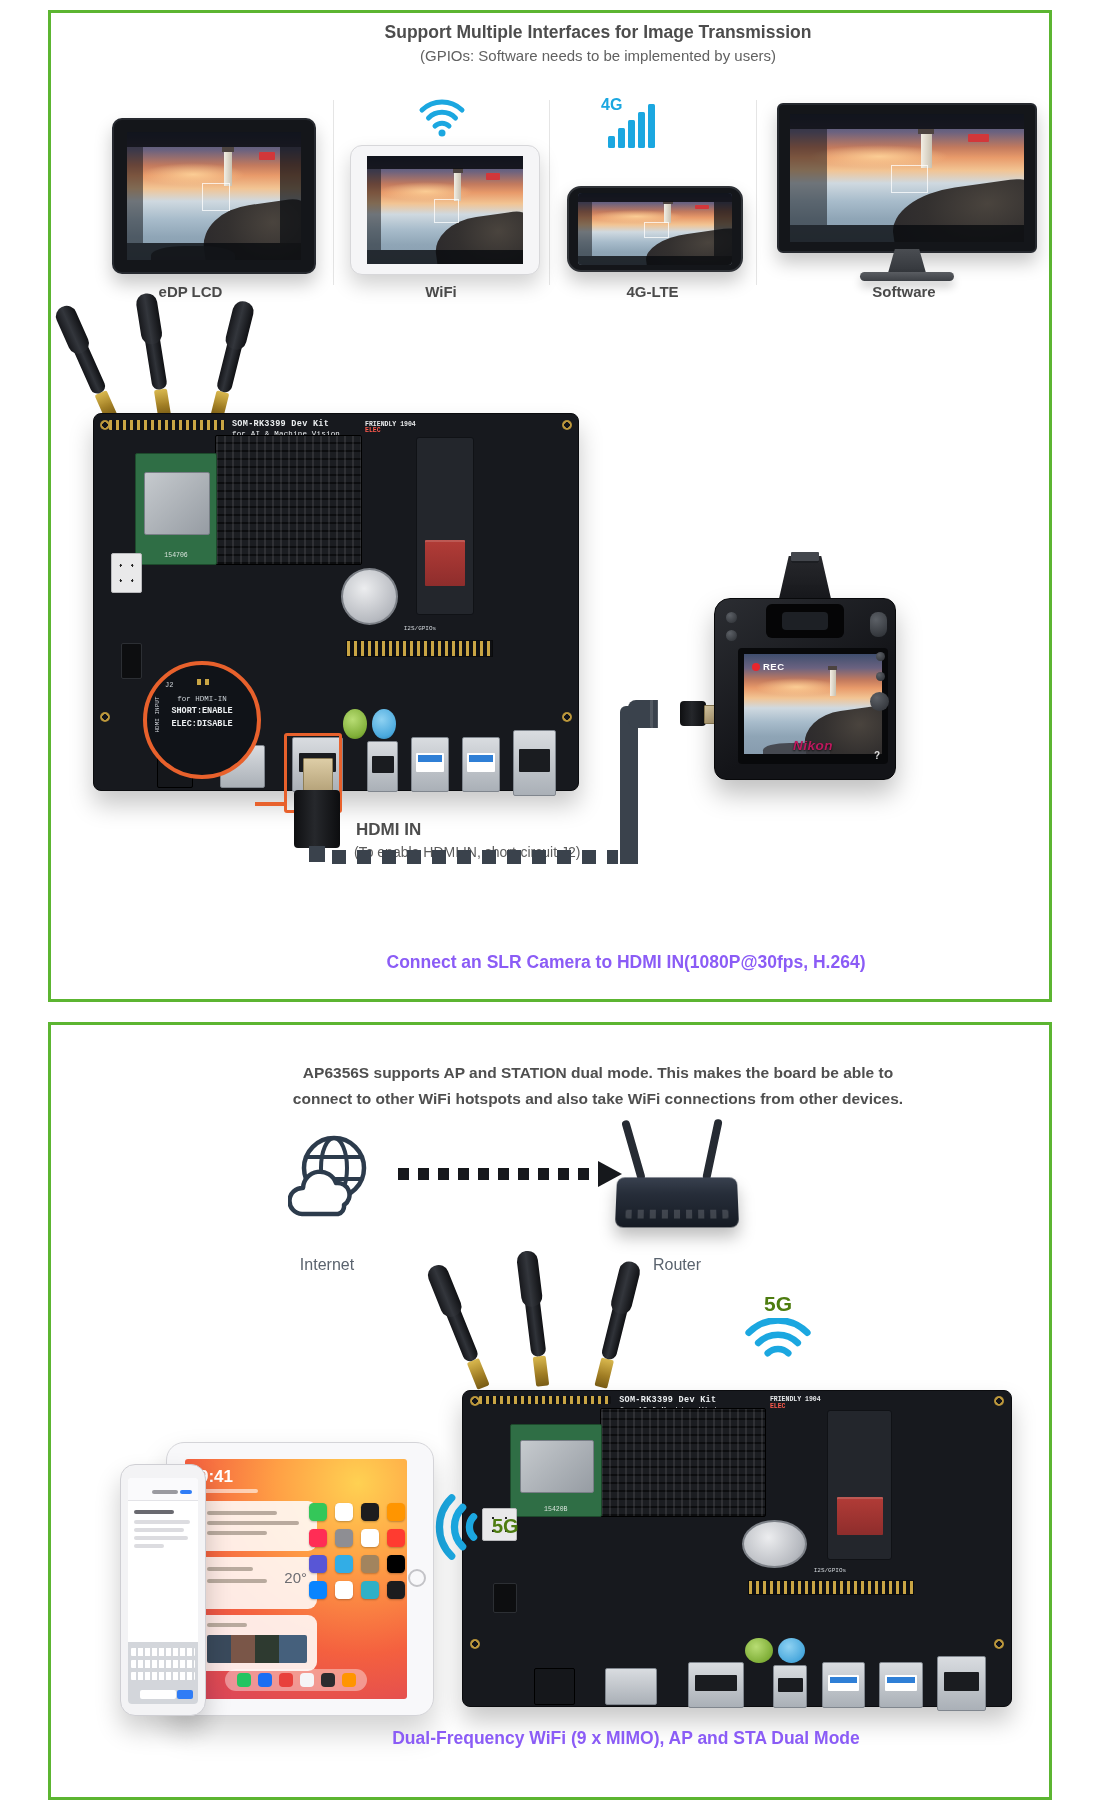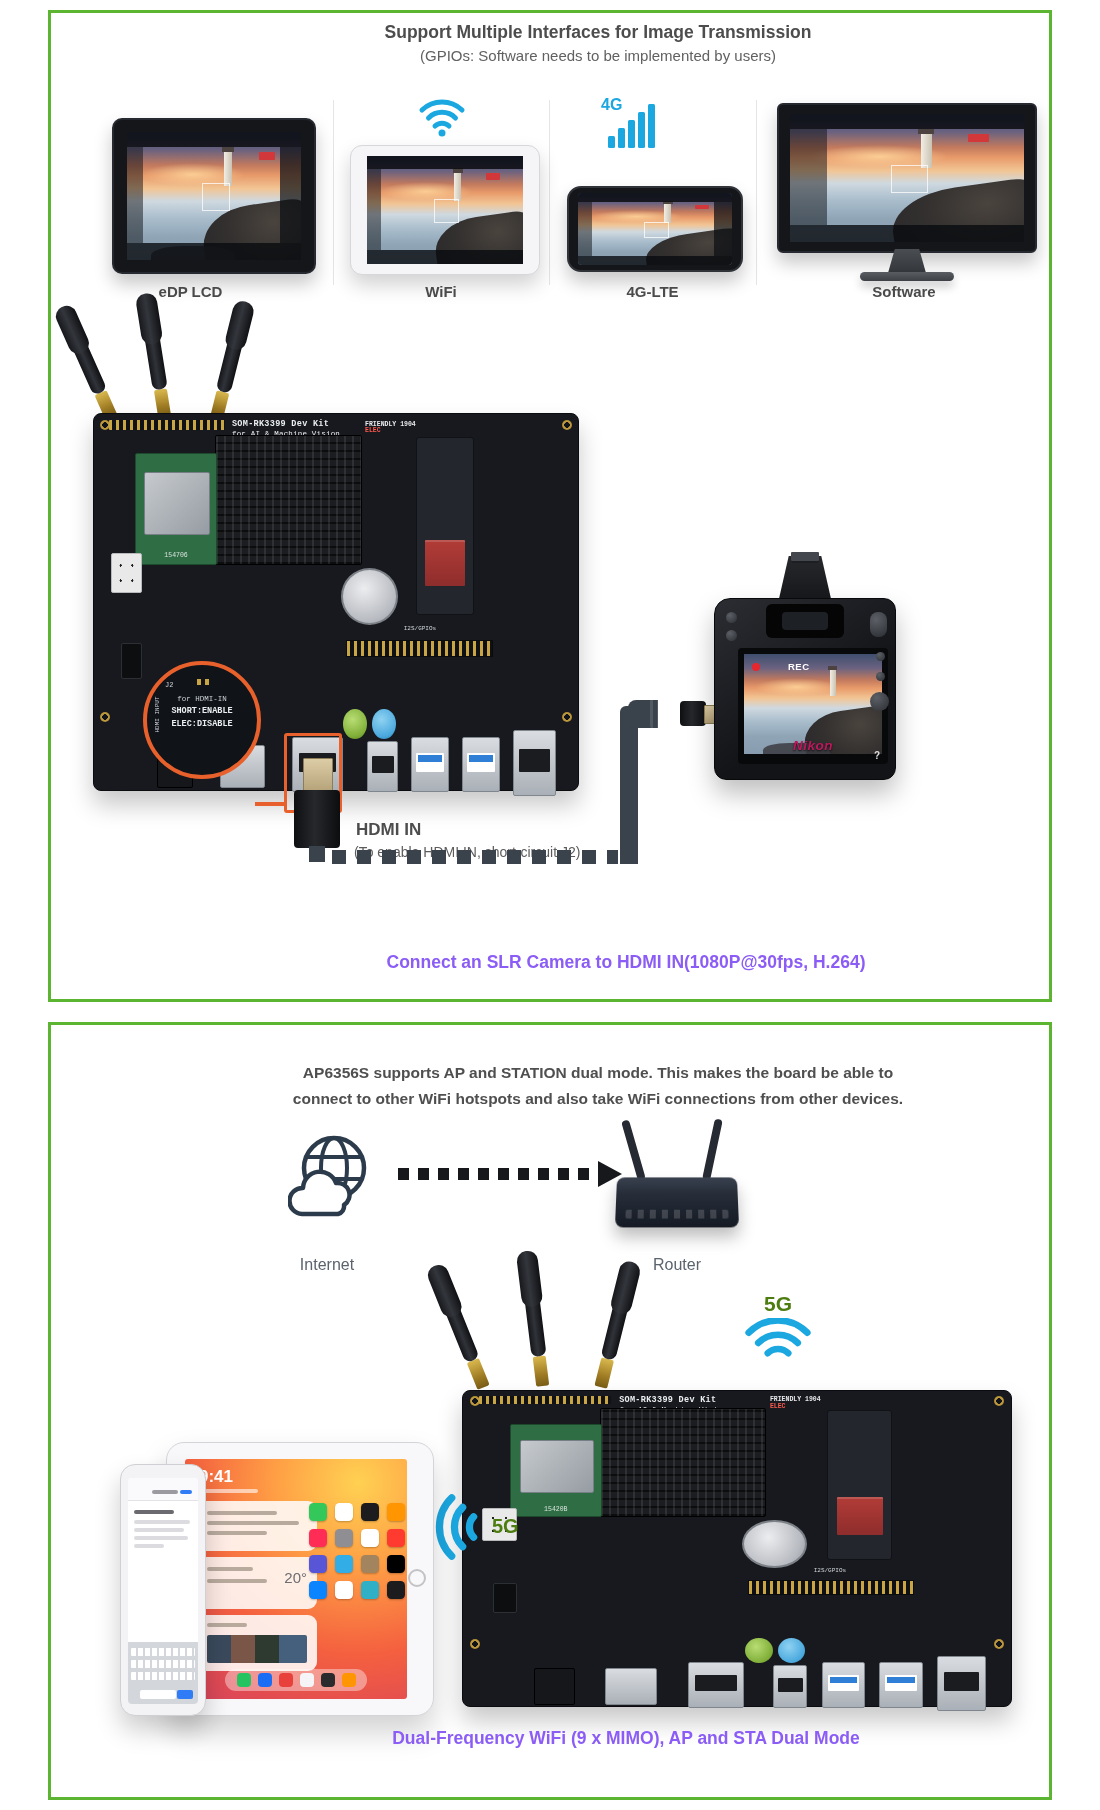--- a/index.html
+++ b/index.html
@@ -98,21 +98,21 @@
   .hdmi-title{position:absolute;font-size:17px;font-weight:bold;color:#4d4d4d;}
   .hdmi-note{position:absolute;font-size:14px;color:#5c5c5c;}
   
   .cam-body{position:absolute;background:linear-gradient(145deg,#2b2d32,#131418 60%);border:1px solid #08090b;border-radius:16px 12px 12px 12px;box-shadow:0 14px 26px rgba(0,0,0,.25);}
   .cam-hump{position:absolute;background:linear-gradient(180deg,#27282c,#141519);clip-path:polygon(12% 100%,28% 0,72% 0,88% 100%);}
   .hotshoe{position:absolute;background:#44474d;border-radius:1px;box-shadow:inset 0 -2px 0 #1c1e22;}
   .eyecup{position:absolute;background:#050506;border-radius:6px;}
   .eyecup i{position:absolute;left:20%;top:24%;width:60%;height:52%;background:#1d2025;border-radius:4px;}
   .cam-screen-bezel{position:absolute;background:#08090b;border-radius:4px;}
   .rec-dot{position:absolute;width:8px;height:8px;border-radius:50%;background:#e8262d;}
-  .rec-txt{position:absolute;color:#fff;font-size:9.5px;font-weight:bold;letter-spacing:.5px;margin-left:25px;}
+  .rec-txt{position:absolute;color:#fff;font-size:9.5px;font-weight:bold;letter-spacing:.5px;}
   .nikon{position:absolute;text-align:center;color:#be185d;font-size:13.5px;font-weight:bold;font-style:italic;letter-spacing:.5px;text-shadow:0 1px 2px rgba(0,0,0,.8);}
   .cam-btn{position:absolute;border-radius:50%;background:radial-gradient(circle at 35% 30%,#5c6066,#2a2d32);}
   .cam-help{position:absolute;color:#ddd;font-size:10px;font-weight:bold;}
   
   .router-ant{position:absolute;width:8px;background:#262b33;border-radius:4px;transform-origin:50% 100%;}
   .router-body{position:absolute;background:linear-gradient(180deg,#39414f 0%,#272e3a 32%,#151a23 100%);border-radius:8px;transform:perspective(420px) rotateX(16deg);box-shadow:0 10px 16px rgba(0,0,0,.25);}
   .router-body::after{content:"";position:absolute;left:8%;bottom:18%;width:84%;height:16%;background:repeating-linear-gradient(90deg,rgba(255,255,255,.16) 0 6px,transparent 6px 12px);border-radius:2px;}
   .dotline{position:absolute;height:12px;background:repeating-linear-gradient(90deg,#16181c 0 11px,transparent 11px 20px);}
   .arrowhead{position:absolute;width:0;height:0;border-top:13px solid transparent;border-bottom:13px solid transparent;border-left:24px solid #16181c;}
   .sigtext{position:absolute;font-weight:bold;color:#4d7c0f;}

